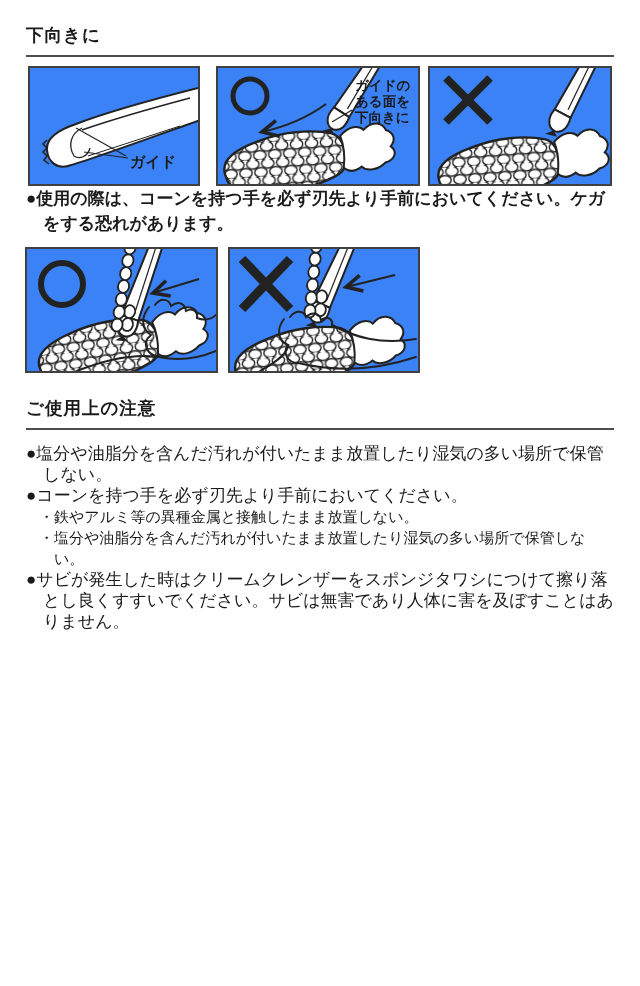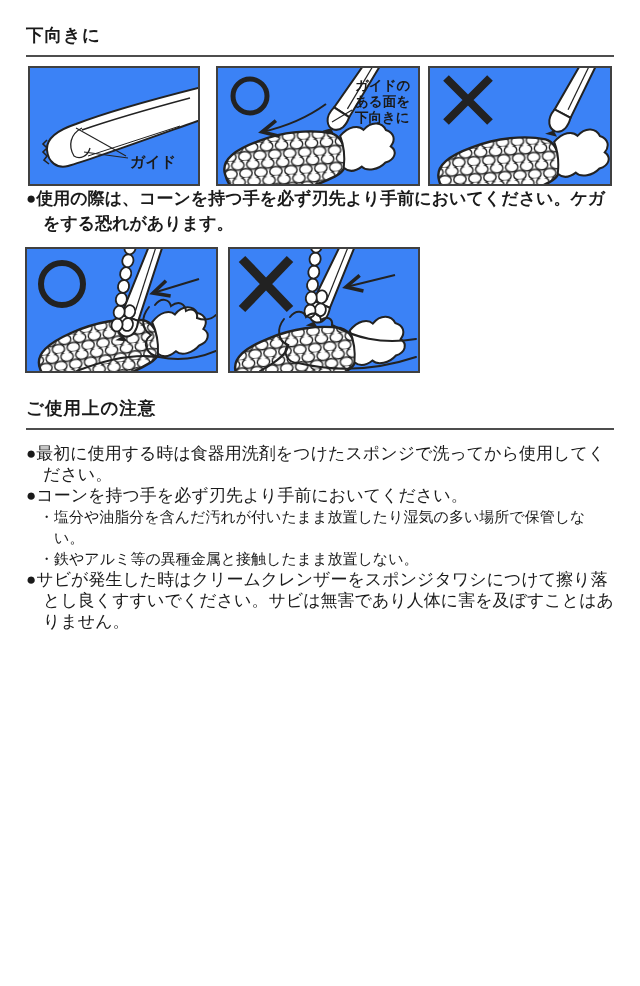--- a/index.html
+++ b/index.html
@@ -196,22 +196,22 @@
         </svg>
       </div>
     </div>
   </section>
 
 
   <section class="sec-care">
     <h2>ご使用上の注意</h2>
     <div class="rule"></div>
     <div class="blist">
-      <p class="bullet">●最初に使用する時は食器用洗剤をつけたスポンジで洗ってから使用してください。</p>
+      <p class="bullet">●塩分や油脂分を含んだ汚れが付いたまま放置したり湿気の多い場所で保管しない。</p>
       <p class="bullet">●コーンを持つ手を必ず刃先より手前においてください。</p>
+      <p class="subbullet">・鉄やアルミ等の異種金属と接触したまま放置しない。</p>
       <p class="subbullet">・塩分や油脂分を含んだ汚れが付いたまま放置したり湿気の多い場所で保管しない。</p>
-      <p class="subbullet">・鉄やアルミ等の異種金属と接触したまま放置しない。</p>
       <p class="bullet">●サビが発生した時はクリームクレンザーをスポンジタワシにつけて擦り落とし良くすすいでください。サビは無害であり人体に害を及ぼすことはありません。</p>
 
     </div>
   </section>
 
 </div>
 
 </body></html>

